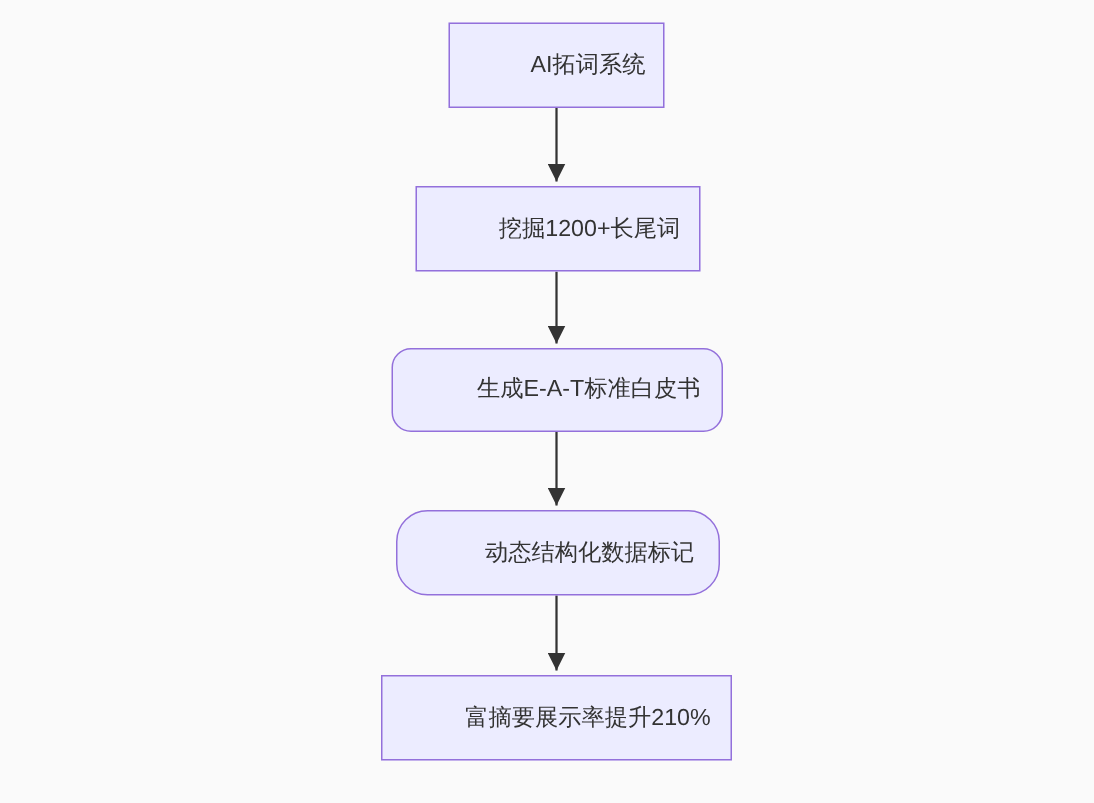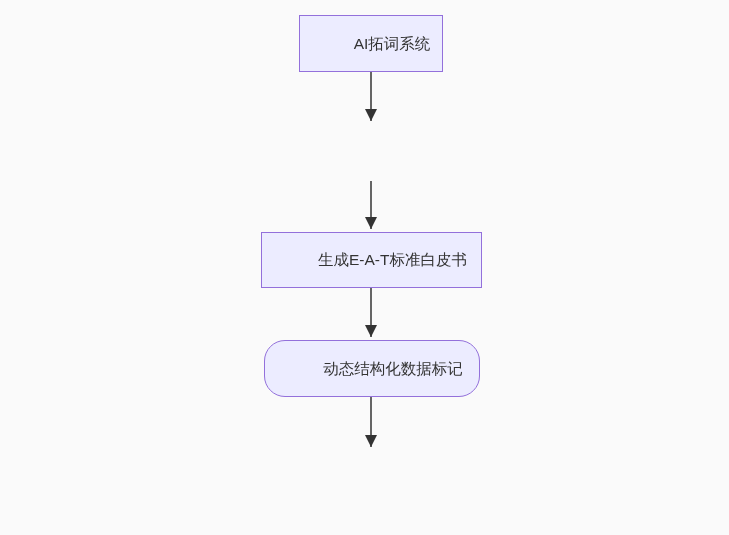--- a/index.html
+++ b/index.html
@@ -47,23 +47,29 @@
     <line x1="371" y1="72" x2="371" y2="121" stroke="#333333" stroke-width="1.5" marker-end="url(#arrowhead)"></line>
     <line x1="371" y1="181" x2="371" y2="229" stroke="#333333" stroke-width="1.5" marker-end="url(#arrowhead)"></line>
     <line x1="371" y1="288" x2="371" y2="337" stroke="#333333" stroke-width="1.5" marker-end="url(#arrowhead)"></line>
     <line x1="371" y1="397" x2="371" y2="447" stroke="#333333" stroke-width="1.5" marker-end="url(#arrowhead)"></line>
   </svg>
 
   <div class="node" style="left:299px;top:15px;width:144px;height:57px;">
     <span class="node-label">AI拓词系统</span>
   </div>
 
+  <div class="node" style="left:277px;top:124px;width:190px;height:57px;">
+    <span class="node-label">挖掘1200+长尾词</span>
+  </div>
 
-  <div class="node" style="left:261px;top:232px;width:221px;height:56px;">
+  <div class="node" style="left:261px;top:232px;width:221px;height:56px;border-radius:13px;">
     <span class="node-label">生成E-A-T标准白皮书</span>
   </div>
 
   <div class="node" style="left:264px;top:340px;width:216px;height:57px;border-radius:21px;">
     <span class="node-label">动态结构化数据标记</span>
   </div>
 
+  <div class="node" style="left:254px;top:450px;width:234px;height:57px;">
+    <span class="node-label">富摘要展示率提升210%</span>
+  </div>
 
 </div>
 
 </body></html>

